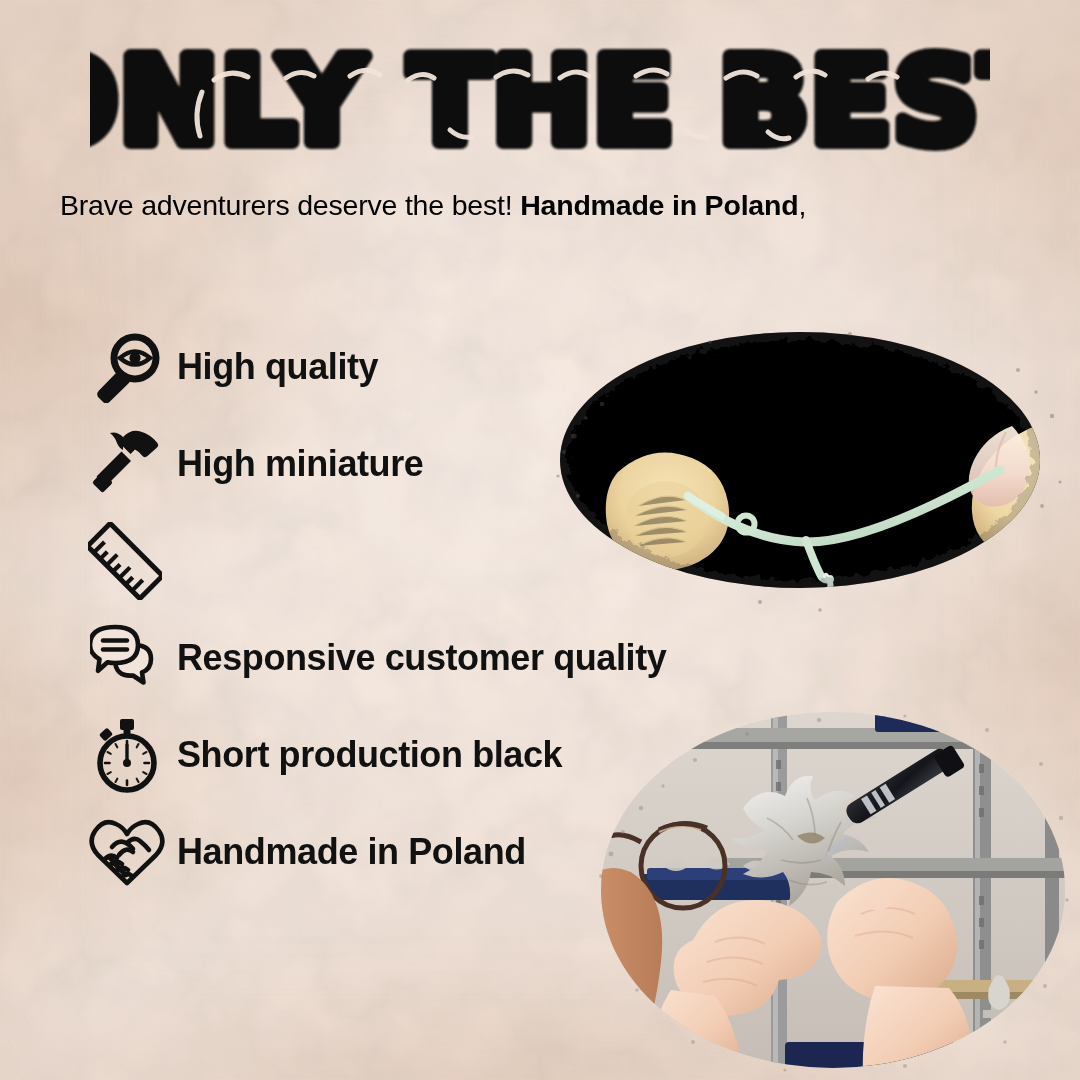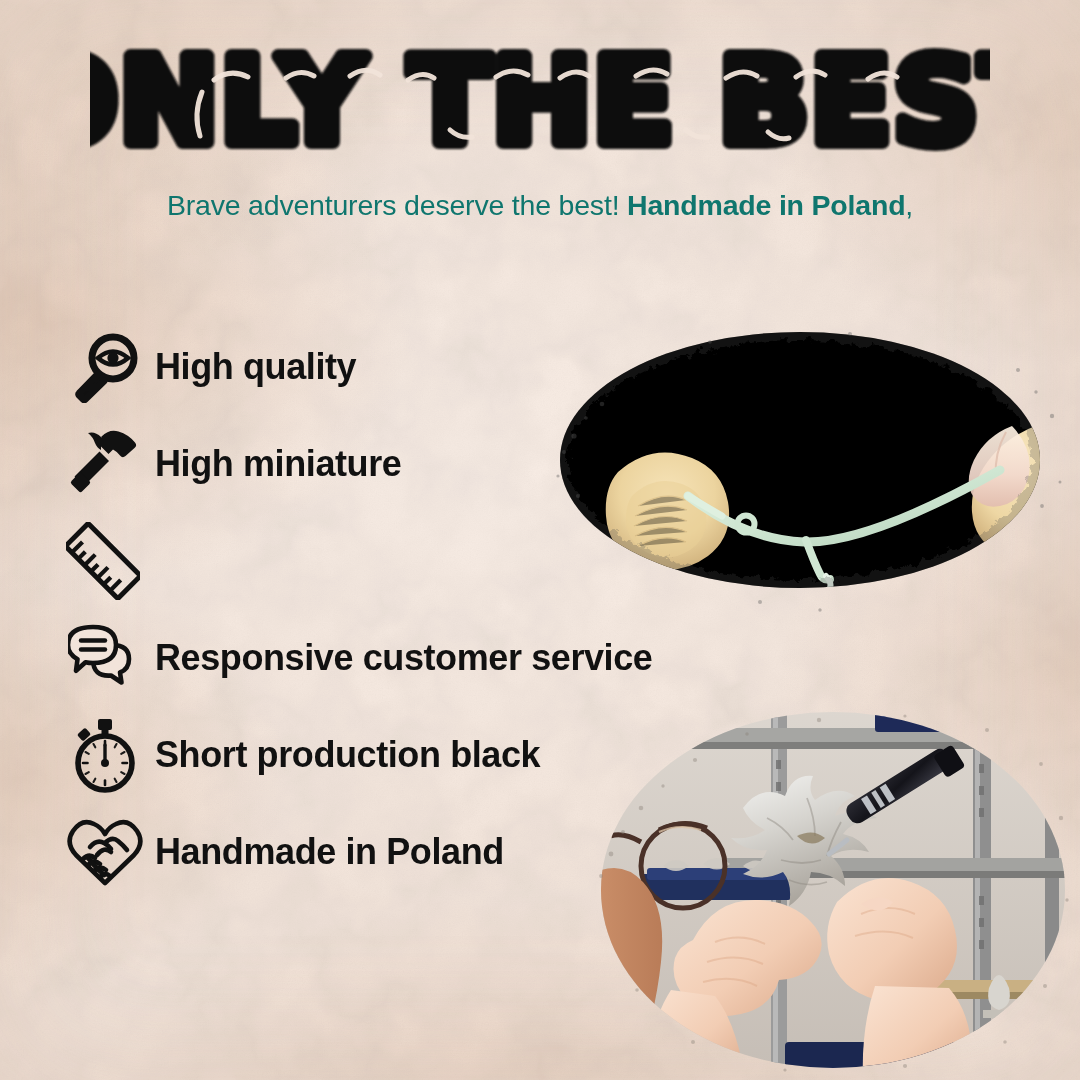--- a/index.html
+++ b/index.html
@@ -59,41 +59,42 @@
     text-align: center;
   }
   .headline svg { display: block; margin: 0 auto; }
 
   
   .subtitle {
     position: absolute;
     left: 60px;
     right: 60px;
     top: 186px;
-    text-align: center;
+    text-align: left;
     font-size: 28.5px;
     line-height: 38px;
-    color: #0f766e;
+    color: #000000;
     letter-spacing: -0.2px;
     font-weight: 400;
   }
   .subtitle b { font-weight: 700; }
 
   
   .features {
     position: absolute;
     left: 0;
     top: 318px;
     width: 820px;
   }
   .feature-row {
     position: relative;
     height: 97px;
     display: flex;
     align-items: center;
+    margin-left: 22px;
   }
   .feature-icon {
     position: absolute;
     display: flex;
     align-items: center;
     justify-content: center;
   }
   .feature-label {
     position: absolute;
     left: 155px;
@@ -246,21 +247,21 @@
       <span class="feature-icon ic-service">
         <svg viewBox="0 0 76 70" width="76" height="70">
 
           <path d="M44 22 q17 0 17 14 q0 10 -9 13.5 l1.5 10 l-10.5 -7 q-18 1.5 -18 -16 q0 -14.5 19 -14.5 z" fill="#f2e4da" stroke="#111" stroke-width="4.6" stroke-linejoin="round"></path>
 
           <path d="M25 4 q23 0 23 18 q0 18 -23 18 q-4 0 -7.5 -0.8 l-9.5 8.5 l1.5 -11.5 q-9.5 -5.5 -9.5 -14.2 q0 -18 25 -18 z" fill="#f2e4da" stroke="#111" stroke-width="4.6" stroke-linejoin="round"></path>
           <line x1="13" y1="17.5" x2="37" y2="17.5" stroke="#111" stroke-width="4.4" stroke-linecap="round"></line>
           <line x1="13" y1="26.5" x2="37" y2="26.5" stroke="#111" stroke-width="4.4" stroke-linecap="round"></line>
         </svg>
       </span>
-      <span class="feature-label">Responsive customer service</span>
+      <span class="feature-label">Responsive customer quality</span>
     </div>
 
     <div class="feature-row">
       <span class="feature-icon ic-time">
         <svg viewBox="0 0 70 76" width="70" height="76">
 
           <rect x="28" y="2" width="14" height="11" rx="2" fill="#111"></rect>
           <rect x="31.5" y="11" width="7" height="7" fill="#111"></rect>
 
           <rect x="8.5" y="13" width="11" height="9" rx="2" fill="#111" transform="rotate(-42 14 17.5)"></rect>

